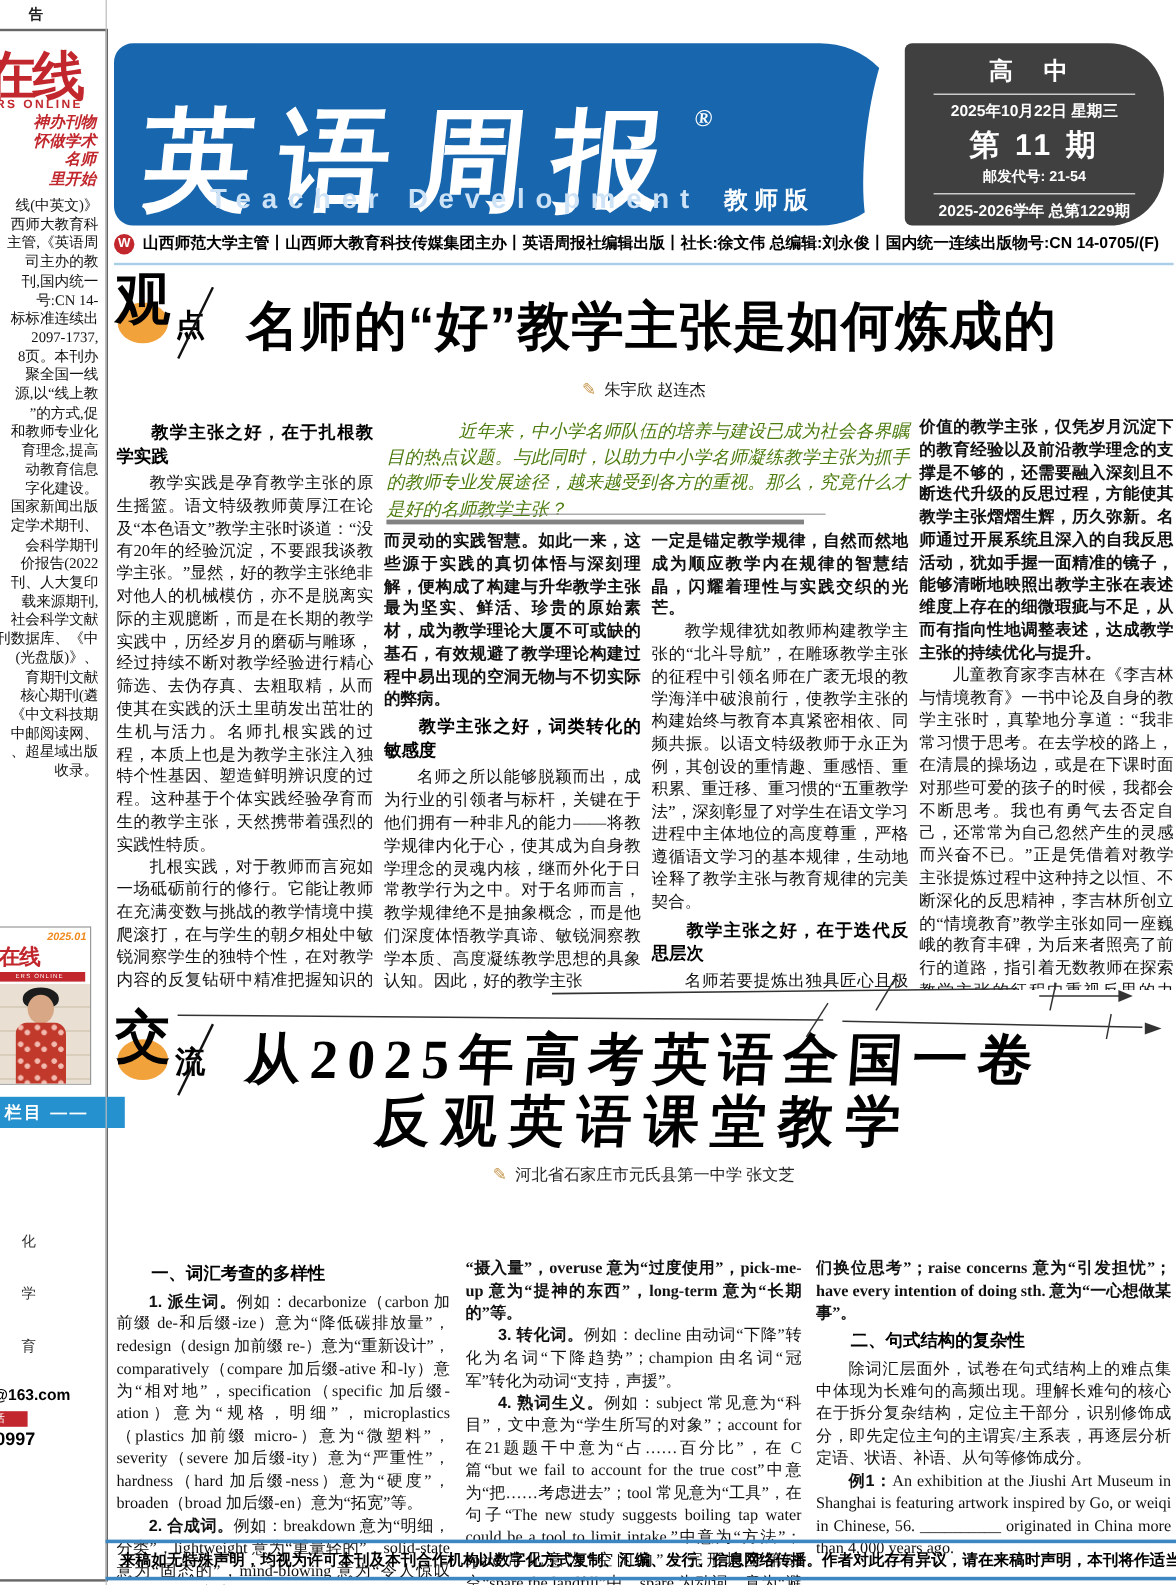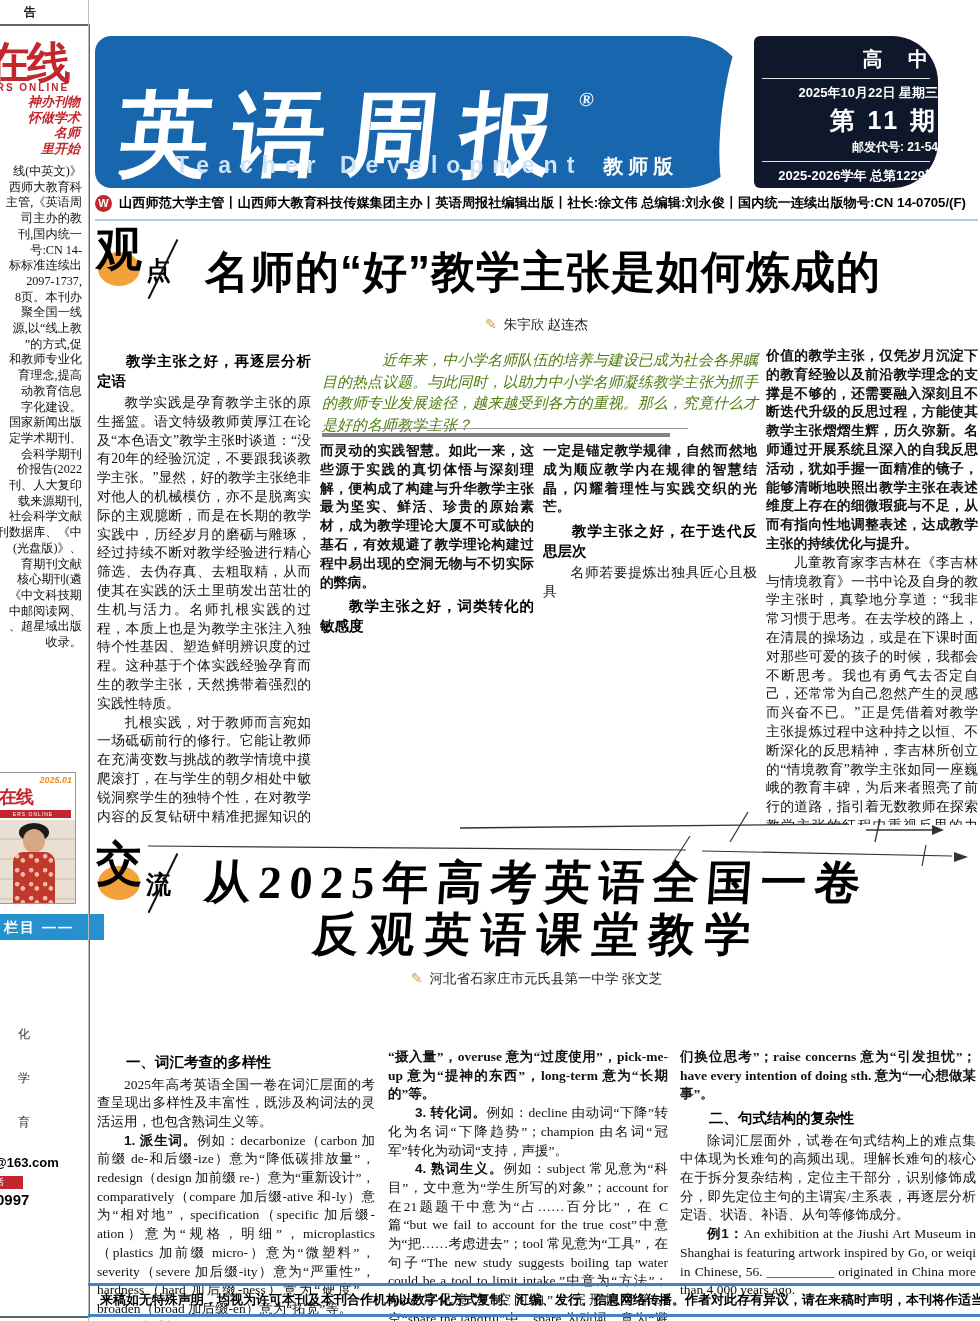--- a/index.html
+++ b/index.html
@@ -45,22 +45,22 @@
            border-radius:16px 70px 70px 16px;}
   .mast-title{position:absolute;left:26px;top:-6px;width:640px;color:#fff;font-weight:bold;
            font-family:"Liberation Serif",serif;font-size:92px;letter-spacing:22px;line-height:138px;
            transform:skewX(-6deg);white-space:nowrap;}
   .reg{font-size:20px;letter-spacing:0;vertical-align:60px;}
   .mast-sub{position:absolute;left:36px;bottom:8px;white-space:nowrap;}
   .mast-sub .en{color:#cfe3f7;font:bold 23px "Liberation Sans",sans-serif;letter-spacing:9px;margin-left:44px;}
   .mast-sub .ed{color:#fff;font:bold 20px "Liberation Sans",sans-serif;letter-spacing:5px;margin-left:16px;}
   .mast-gap{position:absolute;left:722px;top:22px;width:40px;height:180px;background:#fff;border-radius:50%;
            transform:rotate(7deg);}
-  .mast-right{position:absolute;left:754px;top:36px;width:184px;height:152px;background:#0f172a;
-           border-radius:6px 46px 46px 6px;color:#fff;text-align:right;padding-top:10px;box-sizing:border-box;}
+  .mast-right{position:absolute;left:754px;top:36px;width:216px;height:152px;background:#404040;
+           border-radius:6px 46px 46px 6px;color:#fff;text-align:center;padding-top:10px;box-sizing:border-box;}
   .m-level{font:bold 20px "Liberation Sans",sans-serif;letter-spacing:10px;}
   .wline{width:168px;height:1px;background:rgba(255,255,255,.9);margin:5px auto;}
   .m-date{font:bold 13px "Liberation Sans",sans-serif;margin-top:2px;}
   .m-issue{font:bold 25px "Liberation Sans",sans-serif;letter-spacing:3px;margin:2px 0;}
   .m-postal{font:bold 12px "Liberation Sans",sans-serif;}
   .m-vol{font:bold 13px "Liberation Sans",sans-serif;margin-top:4px;}
   .pub-line{position:absolute;left:95px;top:194px;width:883px;display:flex;align-items:center;gap:7px;
            font:bold 13.2px "Liberation Sans",sans-serif;color:#000;white-space:nowrap;}
   .pub-logo{display:inline-block;width:17px;height:17px;border-radius:50%;background:#c1272d;color:#fff;
            font:bold 11px/17px "Liberation Sans",sans-serif;text-align:center;flex:0 0 auto;}
@@ -210,30 +210,32 @@
   </div>
   <div class="vp-headline">名师的“好”教学主张是如何炼成的</div>
   <div class="byline" style="top:316px;">
     <span class="pencil">✎</span><span>朱宇欣  赵连杰</span>
   </div>
   <div class="vp-intro">近年来，中小学名师队伍的培养与建设已成为社会各界瞩目的热点议题。与此同时，以助力中小学名师凝练教学主张为抓手的教师专业发展途径，越来越受到各方的重视。那么，究竟什么才是好的名师教学主张？</div>
   <div class="ir1"></div>
   <div class="ir2"></div>
 
   <div class="colbox v1">
-    <h4>教学主张之好，再逐层分析定语</h4>
+    <h4>教学主张之好，在于扎根教学实践</h4>
     <p>教学实践是孕育教学主张的原生摇篮。语文特级教师黄厚江在论及“本色语文”教学主张时谈道：“没有20年的经验沉淀，不要跟我谈教学主张。”显然，好的教学主张绝非对他人的机械模仿，亦不是脱离实际的主观臆断，而是在长期的教学实践中，历经岁月的磨砺与雕琢，经过持续不断对教学经验进行精心筛选、去伪存真、去粗取精，从而使其在实践的沃土里萌发出茁壮的生机与活力。名师扎根实践的过程，本质上也是为教学主张注入独特个性基因、塑造鲜明辨识度的过程。这种基于个体实践经验孕育而生的教学主张，天然携带着强烈的实践性特质。</p>
     <p>扎根实践，对于教师而言宛如一场砥砺前行的修行。它能让教师在充满变数与挑战的教学情境中摸爬滚打，在与学生的朝夕相处中敏锐洞察学生的独特个性，在对教学内容的反复钻研中精准把握知识的精髓，在多样化教学方法的尝试运用中积累丰富</p>
   </div>
   <div class="colbox v2">
     <p class="noind">而灵动的实践智慧。如此一来，这些源于实践的真切体悟与深刻理解，便构成了构建与升华教学主张最为坚实、鲜活、珍贵的原始素材，成为教学理论大厦不可或缺的基石，有效规避了教学理论构建过程中易出现的空洞无物与不切实际的弊病。</p>
     <h4>教学主张之好，词类转化的敏感度</h4>
+    <p>名师之所以能够脱颖而出，成为行业的引领者与标杆，关键在于他们拥有一种非凡的能力——将教学规律内化于心，使其成为自身教学理念的灵魂内核，继而外化于日常教学行为之中。对于名师而言，教学规律绝不是抽象概念，而是他们深度体悟教学真谛、敏锐洞察教学本质、高度凝练教学思想的具象认知。因此，好的教学主张</p>
   </div>
   <div class="colbox v3">
     <p class="noind">一定是锚定教学规律，自然而然地成为顺应教学内在规律的智慧结晶，闪耀着理性与实践交织的光芒。</p>
+    <p>教学规律犹如教师构建教学主张的“北斗导航”，在雕琢教学主张的征程中引领名师在广袤无垠的教学海洋中破浪前行，使教学主张的构建始终与教育本真紧密相依、同频共振。以语文特级教师于永正为例，其创设的重情趣、重感悟、重积累、重迁移、重习惯的“五重教学法”，深刻彰显了对学生在语文学习进程中主体地位的高度尊重，严格遵循语文学习的基本规律，生动地诠释了教学主张与教育规律的完美契合。</p>
     <h4>教学主张之好，在于迭代反思层次</h4>
     <p>名师若要提炼出独具匠心且极具</p>
   </div>
   <div class="colbox v4">
     <p class="noind">价值的教学主张，仅凭岁月沉淀下的教育经验以及前沿教学理念的支撑是不够的，还需要融入深刻且不断迭代升级的反思过程，方能使其教学主张熠熠生辉，历久弥新。名师通过开展系统且深入的自我反思活动，犹如手握一面精准的镜子，能够清晰地映照出教学主张在表述维度上存在的细微瑕疵与不足，从而有指向性地调整表述，达成教学主张的持续优化与提升。</p>
     <p>儿童教育家李吉林在《李吉林与情境教育》一书中论及自身的教学主张时，真挚地分享道：“我非常习惯于思考。在去学校的路上，在清晨的操场边，或是在下课时面对那些可爱的孩子的时候，我都会不断思考。我也有勇气去否定自己，还常常为自己忽然产生的灵感而兴奋不已。”正是凭借着对教学主张提炼过程中这种持之以恒、不断深化的反思精神，李吉林所创立的“情境教育”教学主张如同一座巍峨的教育丰碑，为后来者照亮了前行的道路，指引着无数教师在探索教学主张的征程中重视反思的力量。</p>
 
   </div>
 
   <svg class="deco" width="848" height="56" viewBox="0 0 848 56">
@@ -256,21 +258,20 @@
     <span class="slash"></span>
   </div>
   <div class="ex-h1">从2025年高考英语全国一卷</div>
   <div class="ex-h2">反观英语课堂教学</div>
   <div class="byline" style="top:970px;">
     <span class="pencil">✎</span><span>河北省石家庄市元氏县第一中学  张文芝</span>
   </div>
 
   <div class="colbox ecol e1">
     <h4>一、词汇考查的多样性</h4>
-    <p>2025年高考英语全国一卷在词汇层面的考查呈现出多样性及丰富性，既涉及构词法的灵活运用，也包含熟词生义等。</p>
     <p>
       <b class="lead">1. 派生词。</b><span>例如：decarbonize（carbon 加前缀 de-和后缀-ize）意为“降低碳排放量”，redesign（design 加前缀 re-）意为“重新设计”，comparatively（compare 加后缀-ative 和-ly）意为“相对地”，specification（specific 加后缀-ation）意为“规格，明细”，microplastics（plastics 加前缀 micro-）意为“微塑料”，severity（severe 加后缀-ity）意为“严重性”，hardness（hard 加后缀-ness）意为“硬度”，broaden（broad 加后缀-en）意为“拓宽”等。</span>
     </p>
     <p>
       <b class="lead">2. 合成词。</b><span>例如：breakdown 意为“明细，分类”，lightweight 意为“重量轻的”，solid-state 意为“固态的”，mind-blowing 意为“令人惊叹的”，intake 意为</span>
     </p>
   </div>
   <div class="colbox ecol e2">
     <p class="noind">“摄入量”，overuse 意为“过度使用”，pick-me-up 意为“提神的东西”，long-term 意为“长期的”等。</p>
     <p>

